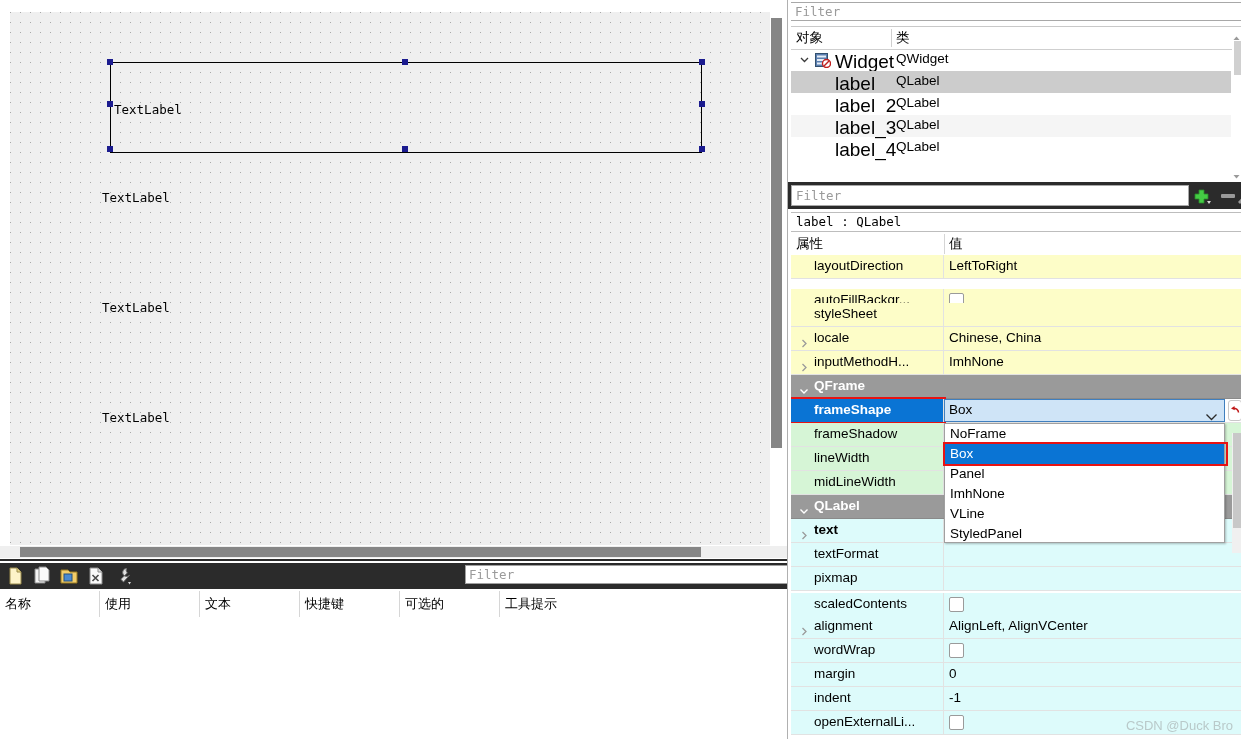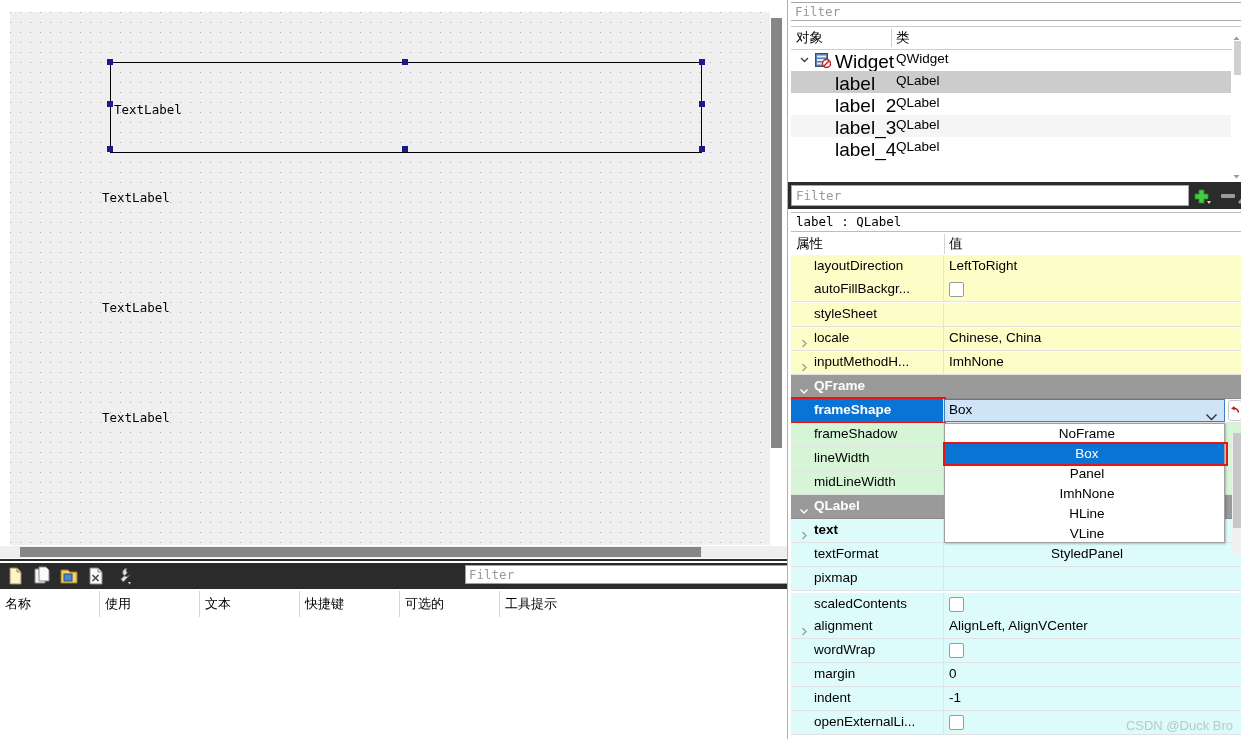--- a/index.html
+++ b/index.html
@@ -288,21 +288,20 @@
     line-height: 18px;
   }
 
   
   #pe-grid {
     position: absolute;
     left: 3px; top: 233px;
     width: 451px; height: 506px;
     background: #ffffff;
     overflow: hidden;
-    text-align: center;
   }
   .pg-head {
     position: absolute; left: 0; top: 0;
     width: 451px; height: 22px;
     background: #ffffff;
     border-bottom: 1px solid #d5d5d5;
   }
   .pg-head .c1 { position:absolute; left:5px; top:2px; font-size:13.5px; color:#000; }
   .pg-head .c2 { position:absolute; left:158px; top:2px; font-size:13.5px; color:#000; }
   .pg-head .vdiv { position:absolute; left:153px; top:1px; width:1px; height:20px; background:#d5d5d5; }
@@ -643,21 +642,21 @@
 
       <div class="pg-row band-yellow" style="top:22px;">
         <div class="pname">
           <span>layoutDirection</span>
         </div>
         <div class="pval">
           <span>LeftToRight</span>
         </div>
       </div>
 
-      <div class="pg-row band-yellow" style="top:45px;">
+      <div class="pg-row band-yellow" style="top:56px;">
         <div class="pname">
           <span>autoFillBackgr...</span>
         </div>
         <div class="pval">
           <div class="cbx"></div>
         </div>
       </div>
 
       <div class="pg-row band-yellow" style="top:70px;">
         <div class="pname">
@@ -725,21 +724,20 @@
             <path d="M9.5 7.5 C9.5 4.5 6.5 3 4 3.2" fill="none" stroke="#c01818" stroke-width="1.5"></path>
             <path d="M5.5 1 L2 3.4 L5.8 5.2 Z" fill="#c01818"></path>
           </svg>
         </div>
 
         <div id="combo-popup">
           <div class="popup-item">NoFrame</div>
           <div class="popup-item selected">Box</div>
           <div class="popup-item">Panel</div>
           <div class="popup-item">ImhNone</div>
-          <div class="popup-item">HLine</div>
           <div class="popup-item">VLine</div>
           <div class="popup-item">StyledPanel</div>
           <div id="popup-redbox"></div>
         </div>
       </div>
 
       <div class="pg-row band-green" style="top:190px;">
         <div class="pname">
           <span>frameShadow</span>
         </div>

